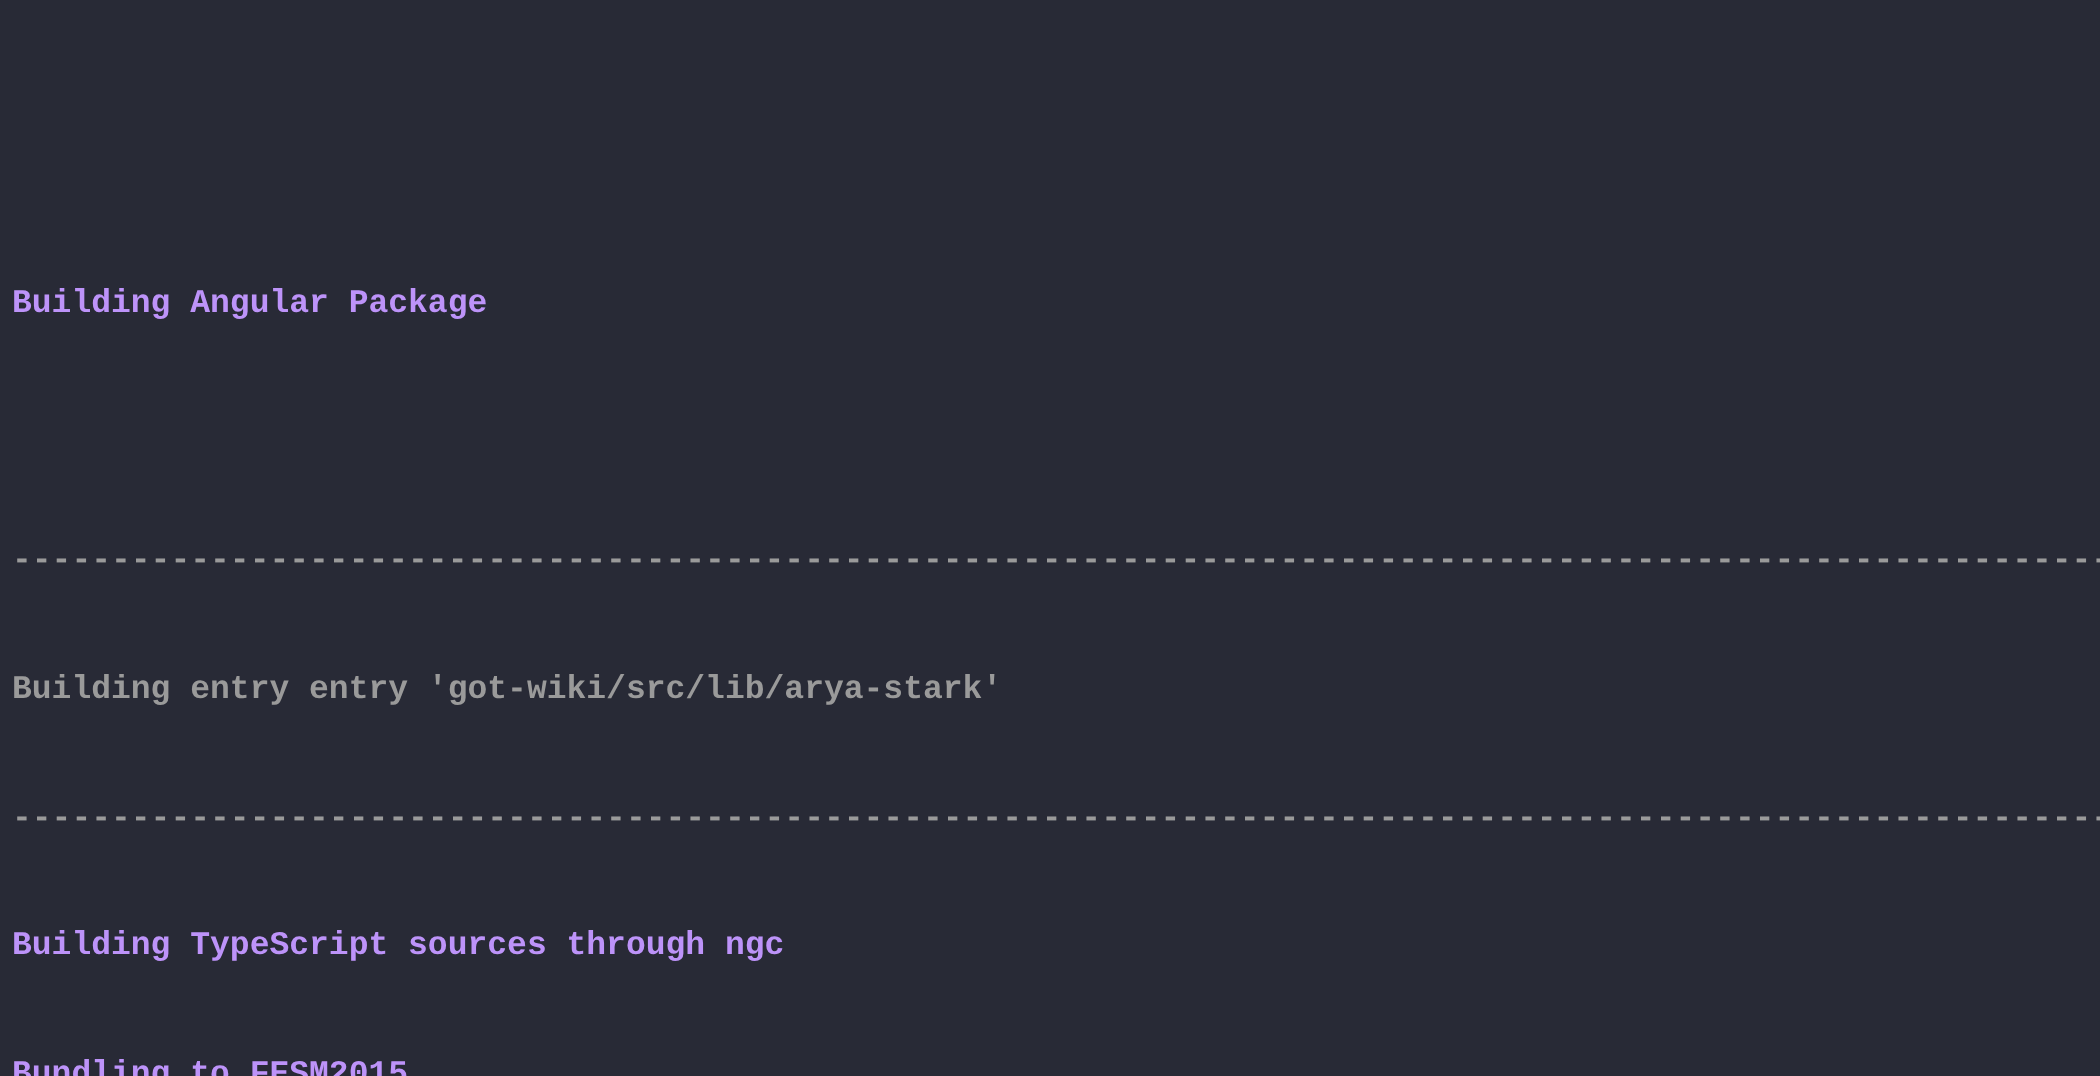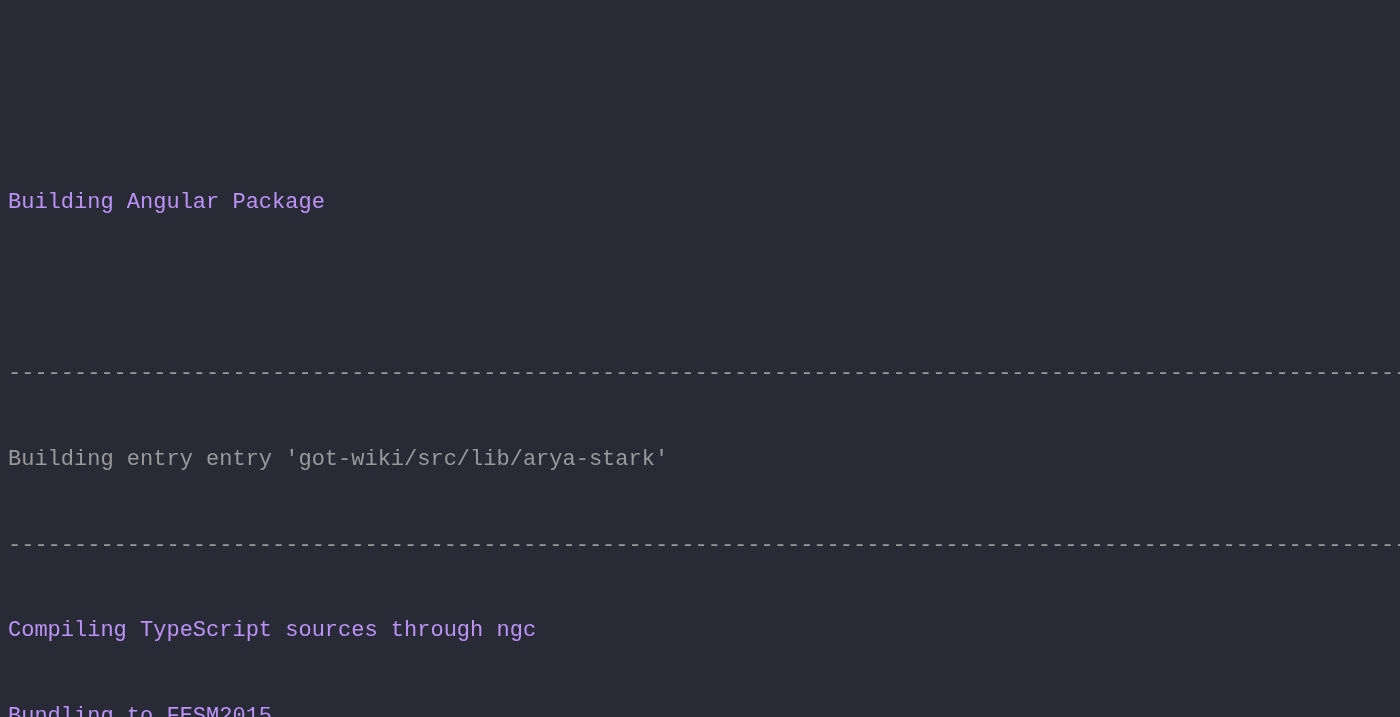--- a/index.html
+++ b/index.html
@@ -1,18 +1,19 @@
 <!DOCTYPE html>
 <html><head>
   <meta charset="utf-8">
   <style>
     * {
       margin: 0;
       padding: 0;
       box-sizing: border-box;
+      font-weight: bold;
     }
     body {
       background-color: #282a36;
       font-family: "SF Mono", Monaco, Menlo, "Courier New", monospace;
       font-size: 22px;
       padding: 10px 8px;
       line-height: 1.95;
       white-space: pre;
       overflow: hidden;
     }
@@ -33,21 +34,21 @@
 </head>
 <body>
 
 
 
 <span class="line purple">Building Angular Package</span>
 <span class="blank"></span>
 <span class="line gray">------------------------------------------------------------------------------------------------------------</span>
 <span class="line gray">Building entry entry 'got-wiki/src/lib/arya-stark'</span>
 <span class="line gray">------------------------------------------------------------------------------------------------------------</span>
-<span class="line purple">Compiling TypeScript sources through ngc</span>
+<span class="line purple">Building TypeScript sources through ngc</span>
 <span class="line purple">Bundling to FESM2015</span>
 
 
 
 
 
 
 
 
 

